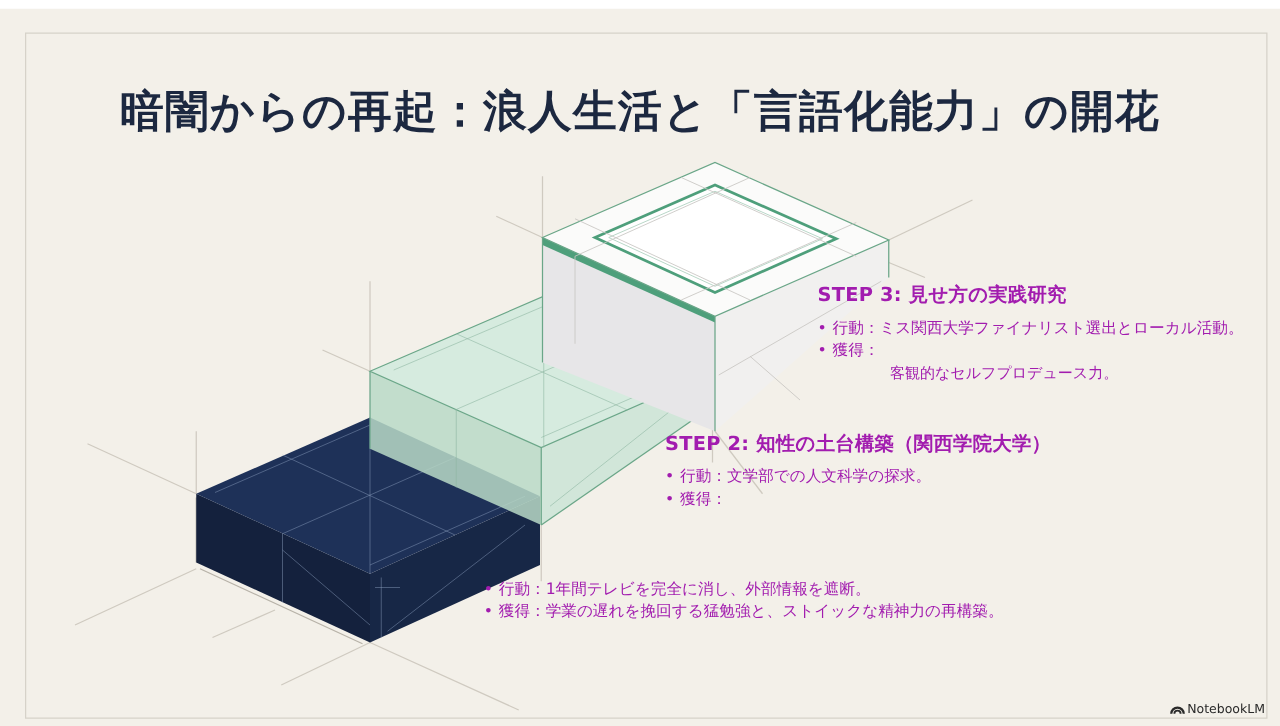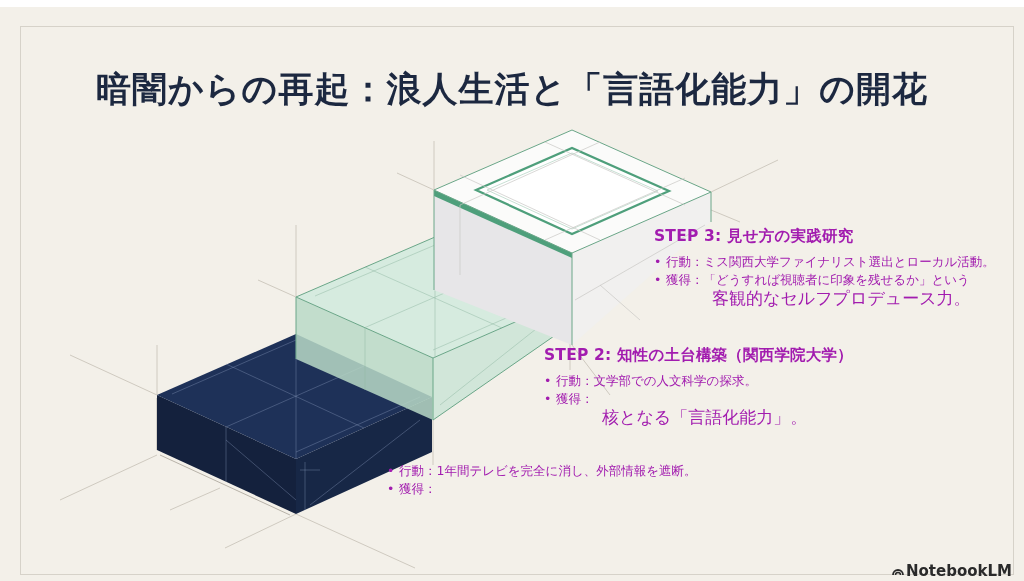--- a/index.html
+++ b/index.html
@@ -27,24 +27,24 @@
   svg.art { position: absolute; left: 0; top: 0; }
   .step {
     position: absolute; color: #a21caf;
     font-family: "DejaVu Sans", "Liberation Sans", sans-serif;
   }
   .step .heading { font-weight: bold; font-size: 15.5px; margin-bottom: 6px; letter-spacing: 0.2px; }
   .step .bullet { font-size: 12.5px; line-height: 18px; display: flex; }
   .step .dot { width: 12px; flex: none; }
   .step .lbl { flex: none; }
   .step .txt { white-space: pre-line; }
-  .step .cont { padding-left: 58px; font-size: 17px; line-height: 18px; }
+  .step .cont { padding-left: 58px; font-size: 12px; line-height: 18px; }
   .brand {
     position: absolute; right: 12px; top: 562px;
-    font-size: 15px; font-weight: bold; color: #2a2a2a;
+    font-size: 10px; font-weight: normal; color: #2a2a2a;
     display: flex; align-items: center; gap: 2px;
   }
 </style>
 </head>
 <body>
 
 <div class="slide">
   <div class="frame"></div>
 </div>
 
@@ -140,48 +140,47 @@
 <div class="step" style="left:654px; top:226px;">
   <div class="heading">STEP 3: 見せ方の実践研究</div>
   <div class="bullet">
     <span class="dot">•</span>
     <span class="lbl">行動：</span>
     <span class="txt">ミス関西大学ファイナリスト選出とローカル活動。</span>
   </div>
   <div class="bullet">
     <span class="dot">•</span>
     <span class="lbl">獲得：</span>
-    <span class="txt">「どうすれば視聴者に印象を残せるか」という</span>
   </div>
   <div class="cont">客観的なセルフプロデュース力。</div>
 </div>
 
-<div class="step" style="left:544px; top:345px;">
+<div class="step" style="left:532px; top:345px;">
   <div class="heading">STEP 2: 知性の土台構築（関西学院大学）</div>
   <div class="bullet">
     <span class="dot">•</span>
     <span class="lbl">行動：</span>
     <span class="txt">文学部での人文科学の探求。</span>
   </div>
   <div class="bullet">
     <span class="dot">•</span>
     <span class="lbl">獲得：</span>
   </div>
-  <div class="cont">核となる「言語化能力」。</div>
 </div>
 
 <div class="step" style="left:387px; top:462px;">
   <div class="bullet">
     <span class="dot">•</span>
     <span class="lbl">行動：</span>
     <span class="txt">1年間テレビを完全に消し、外部情報を遮断。</span>
   </div>
   <div class="bullet">
     <span class="dot">•</span>
     <span class="lbl">獲得：</span>
+    <span class="txt">学業の遅れを挽回する猛勉強と、ストイックな精神力の再構築。</span>
   </div>
 </div>
 
 <div class="brand">
   <svg width="12" height="9" viewBox="0 0 12 9">
     <path d="M1 8 A5 5 0 0 1 11 8" fill="none" stroke="#2a2a2a" stroke-width="1.8"></path>
     <path d="M3.5 8 A2.5 2.5 0 0 1 8.5 8" fill="none" stroke="#2a2a2a" stroke-width="1.5"></path>
   </svg>
   <span>NotebookLM</span>
 </div>

